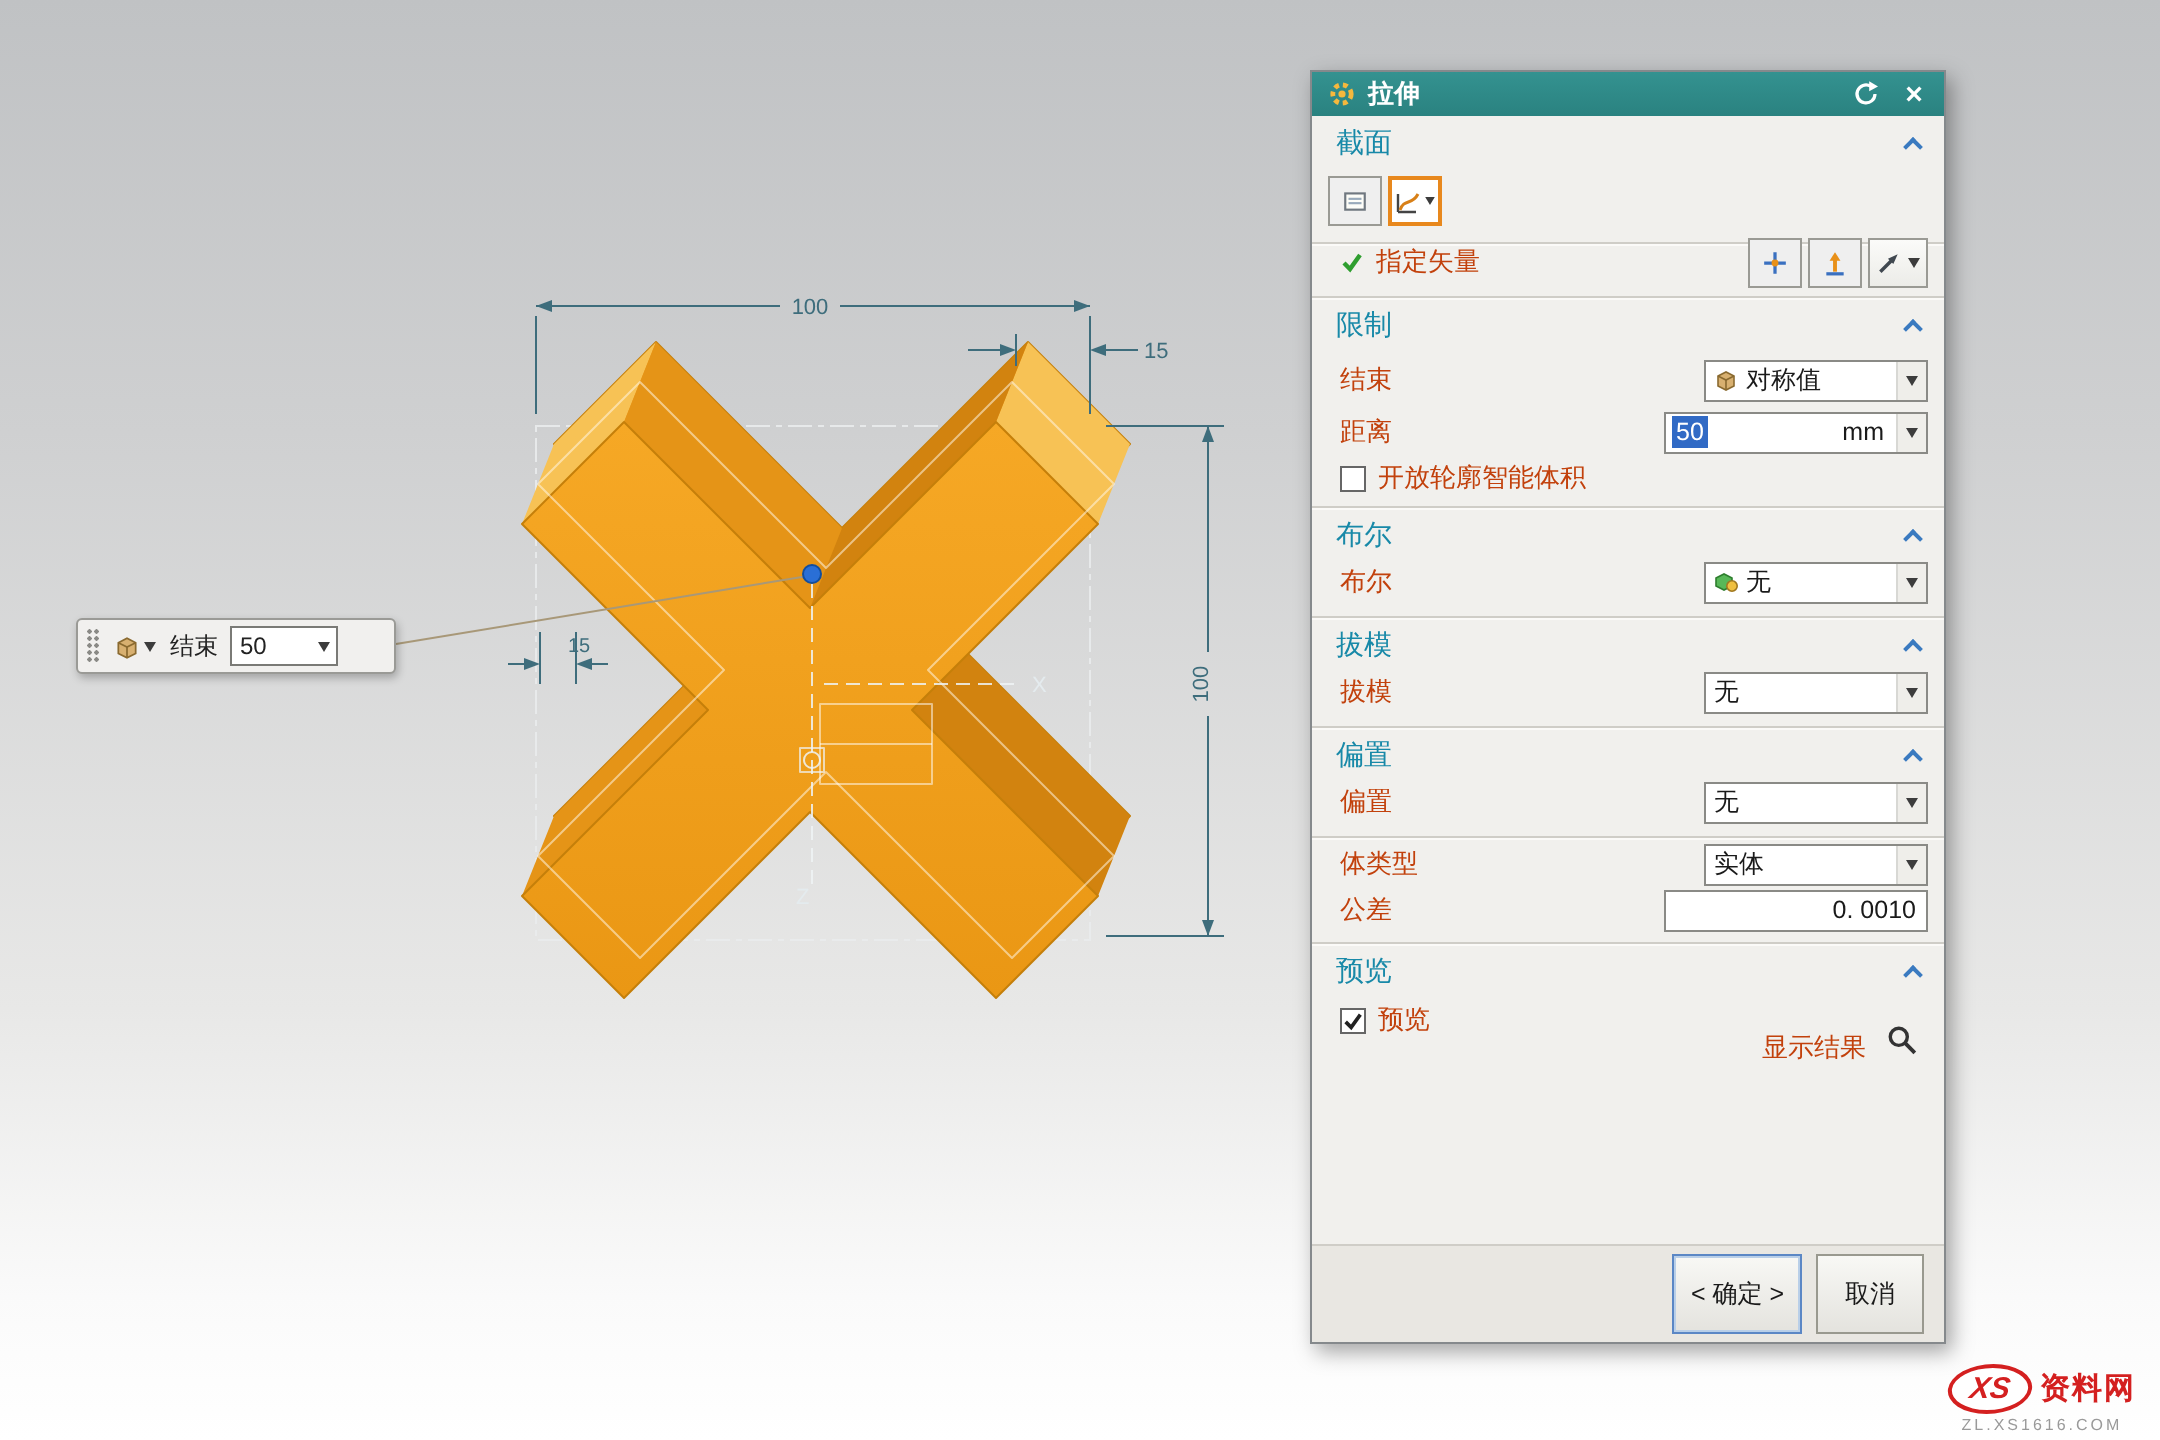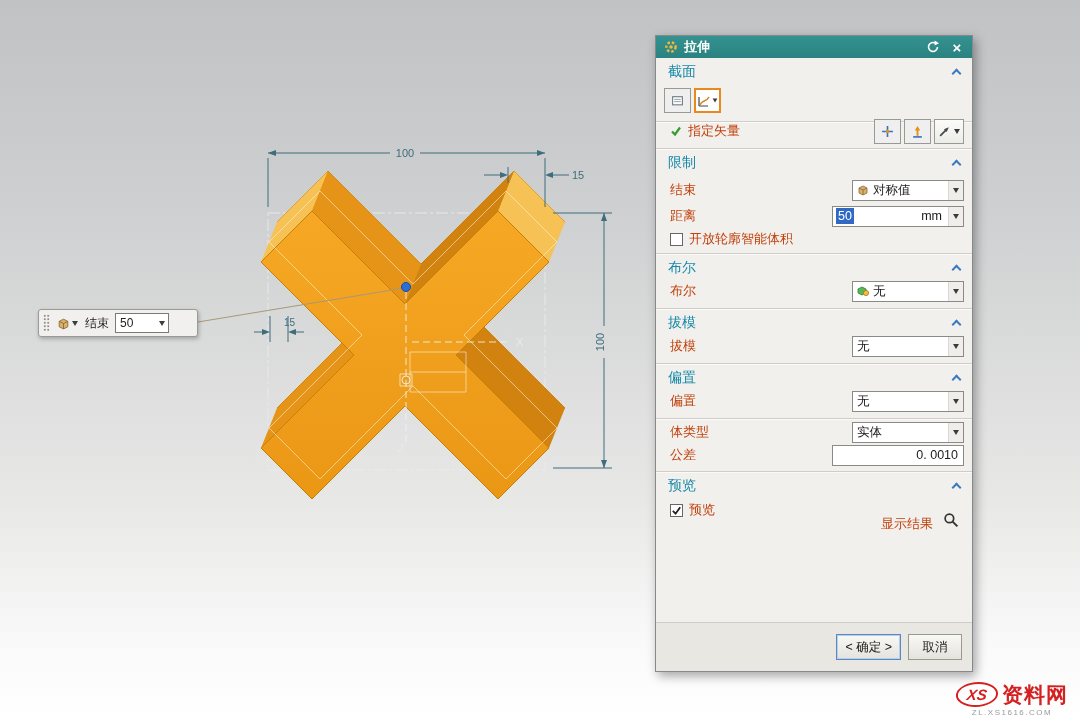--- a/index.html
+++ b/index.html
@@ -52,28 +52,28 @@
   .field.right{justify-content:flex-end;padding-right:5px;}
   .cb{width:13px;height:13px;background:#fff;border:1px solid #666;display:inline-flex;align-items:center;justify-content:center;margin-right:6px;flex:none;}
   .sel-wrap{display:flex;align-items:center;gap:3px;margin:2px 8px 8px 8px;}
   .sel-box{flex:1;height:25px;background:#f6cd83;border:1px solid #e0b463;display:flex;align-items:center;gap:6px;padding:0 6px;}
   .ibtn{width:27px;height:25px;background:linear-gradient(#fbfbf9,#ececе8);border:1px solid #9a9a94;display:flex;align-items:center;justify-content:center;gap:1px;padding:0;}
   .ibtn.active{border:2px solid #e8881d;background:#fff;}
   .ibtn.flat{border:none;background:transparent;}
   .vec-btns{margin-left:auto;display:flex;align-items:center;gap:3px;}
   .combo{display:flex;align-items:center;gap:3px;height:25px;border:1px solid #9a9a94;background:linear-gradient(#fbfbf9,#ecece8);padding:0 3px;}
   .btnrow{margin-top:auto;height:49px;background:#e9e7e2;border-top:1px solid #cfcdc7;display:flex;align-items:center;justify-content:flex-end;gap:7px;padding:0 10px;}
-  .btn{min-width:54px;height:26px;font-size:12.5px;color:#1a1a1a;background:linear-gradient(#f8f8f5,#e4e3de);border:1px solid #99998f;display:flex;align-items:center;justify-content:center;padding:0 8px;}
+  .btn{min-width:54px;height:40px;font-size:12.5px;color:#1a1a1a;background:linear-gradient(#f8f8f5,#e4e3de);border:1px solid #99998f;display:flex;align-items:center;justify-content:center;padding:0 8px;}
   .btn.primary{border-color:#5b87c5;box-shadow:inset 0 0 0 1px #b9cfe8;}
   .pv-right{margin-left:auto;display:flex;align-items:flex-end;gap:4px;margin-top:20px;}
   
   .watermark{position:absolute;right:12px;bottom:3px;text-align:center;line-height:1;}
   .wm-row{display:flex;align-items:center;gap:4px;justify-content:flex-end;}
   .wm-logo{display:inline-block;border:2px solid #d42020;border-radius:50%;color:#d42020;font-style:italic;font-weight:bold;font-size:15px;padding:3px 9px;transform:skewX(-8deg);background:#fff;}
-  .wm-name{color:#d42020;font-weight:bold;font-size:21px;letter-spacing:1px;text-shadow:0 0 2px #fff;}
+  .wm-name{color:#d42020;font-weight:bold;font-size:15px;letter-spacing:1px;text-shadow:0 0 2px #fff;}
   .wm-url{margin-top:2px;font-size:8px;color:#9a9a9a;letter-spacing:1.5px;}
 </style>
 </head>
 <body>
 
 <div id="stage">
 
   <svg id="vp" width="1080" height="720" viewBox="0 0 1080 720">
     <defs>
       <linearGradient id="gFront" x1="0" y1="0" x2="0" y2="1">

